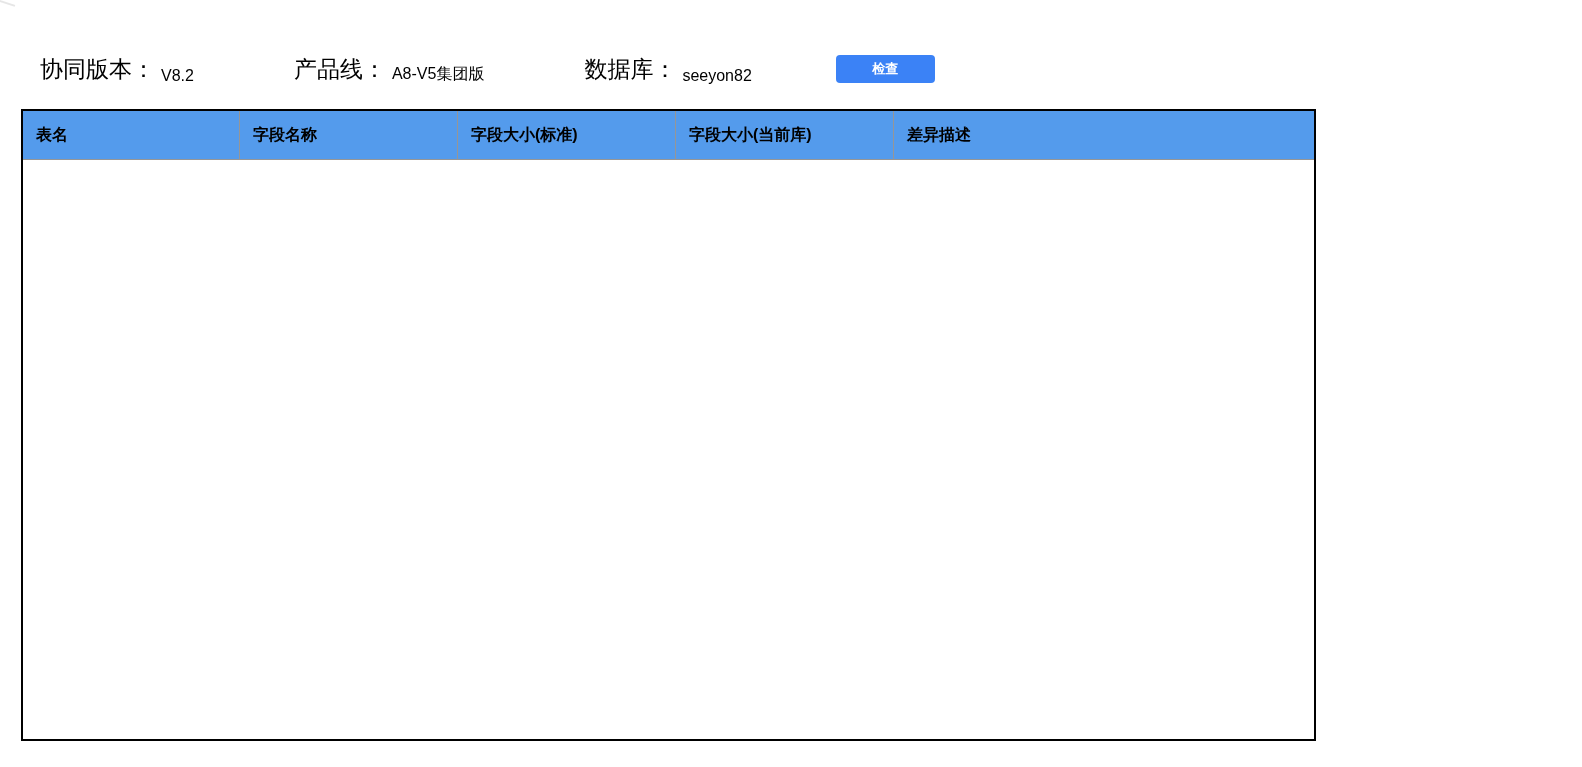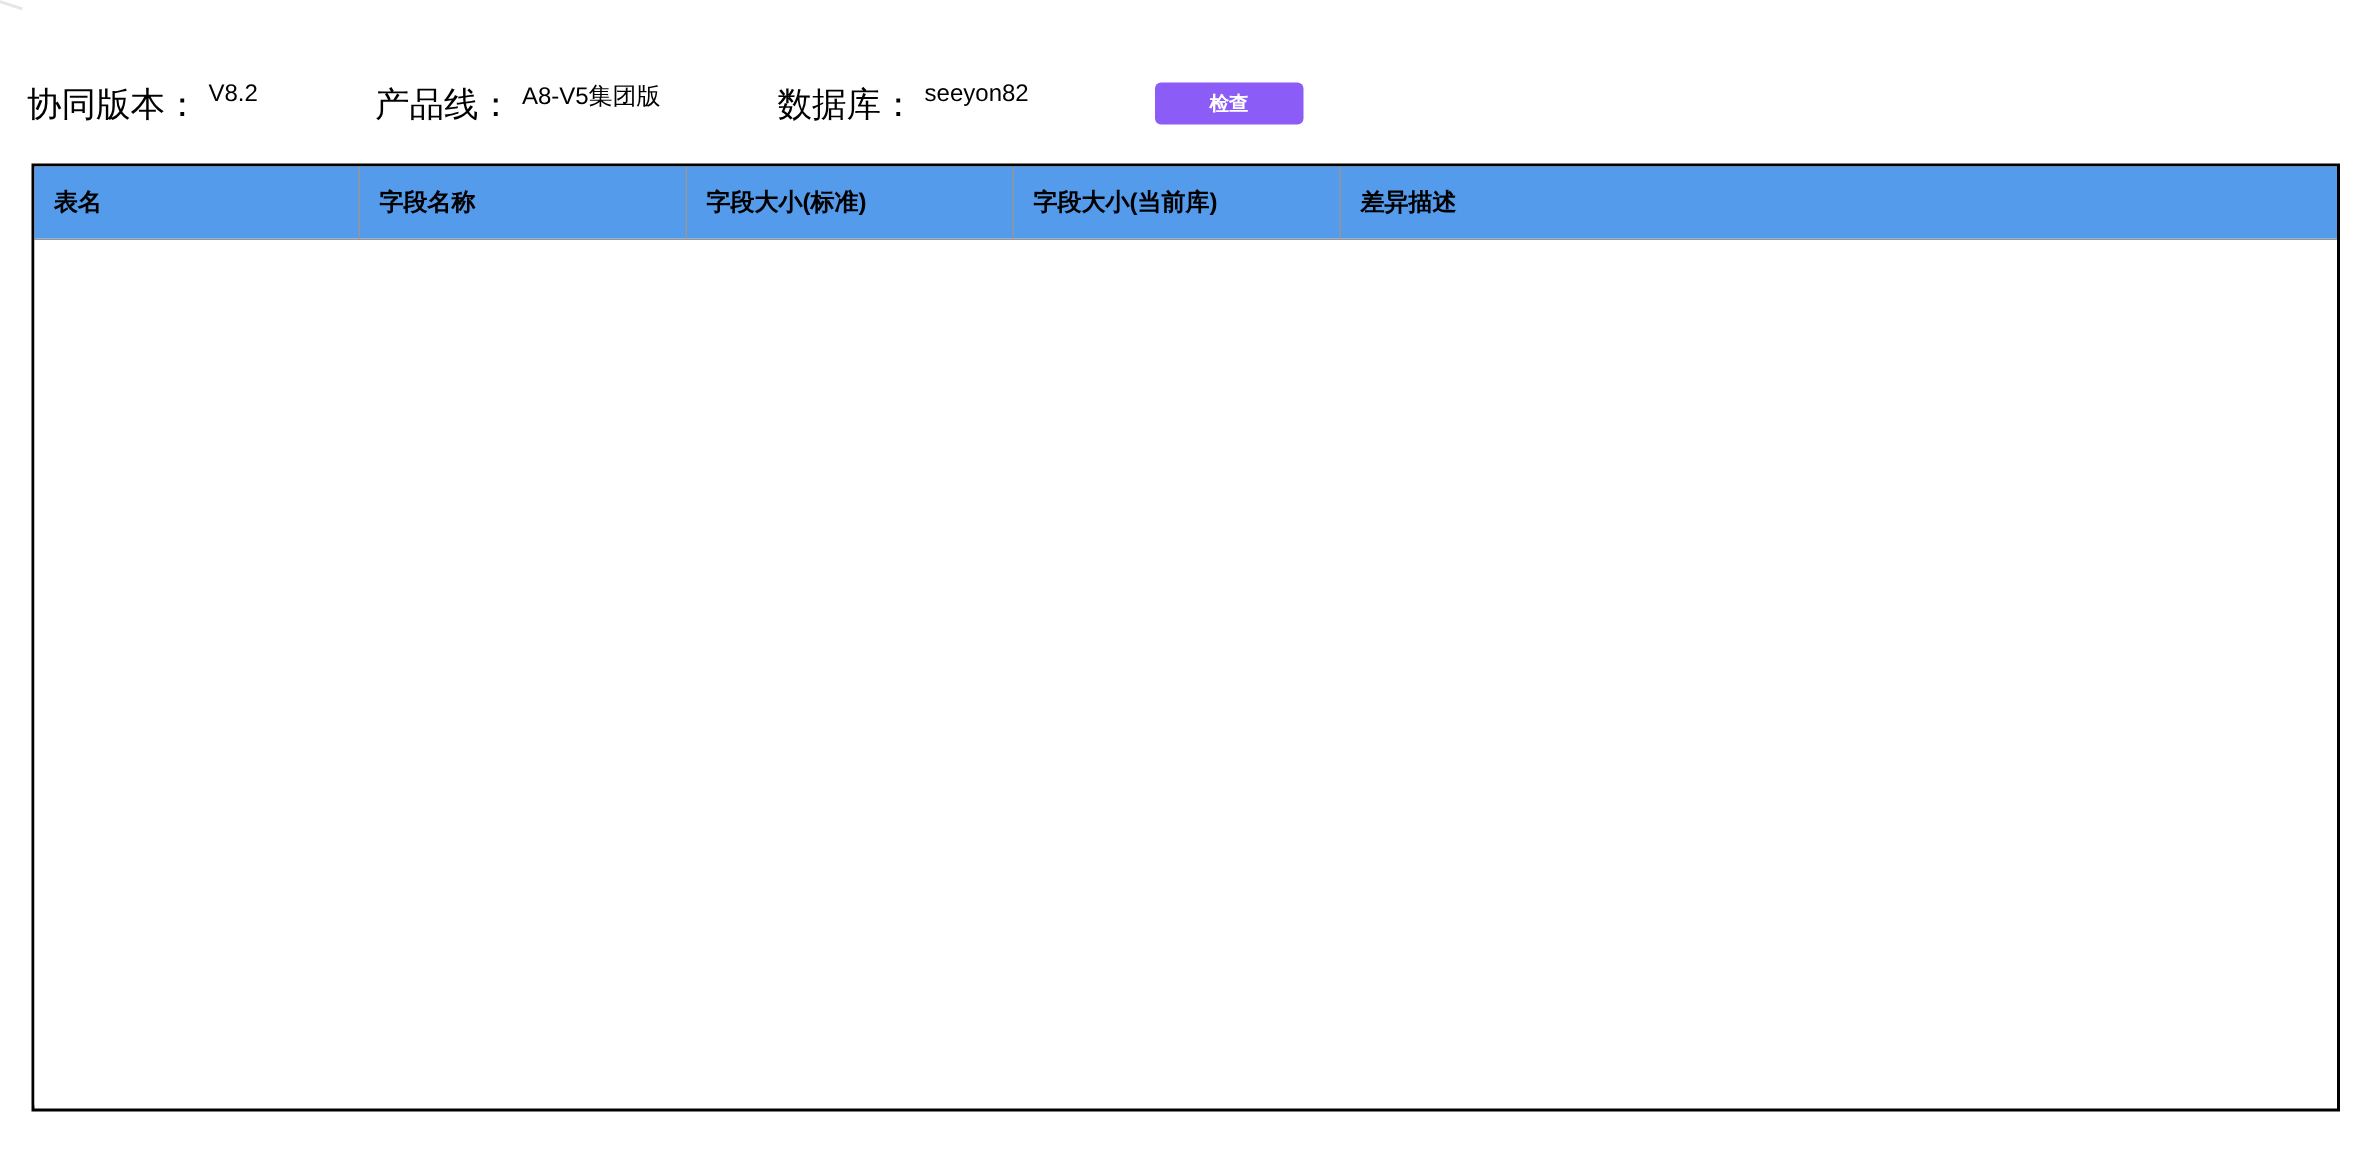--- a/index.html
+++ b/index.html
@@ -27,54 +27,55 @@
 
   
   .topbar {
     display: flex;
     align-items: center;
     margin: 52px 0 0 18px;
     height: 34px;
   }
   .field-group {
     display: flex;
-    align-items: flex-start;
+    align-items: flex-end;
     white-space: nowrap;
     margin-right: 78px;
+    margin-left: 22px;
   }
   .field-label {
     font-size: 23px;
     color: #000000;
   }
   .field-value {
     font-size: 16px;
     color: #000000;
     margin-left: 6px;
   }
   .check-btn {
     margin-left: 6px;
     width: 99px;
     height: 28px;
-    background: #8b5cf6;
+    background: #3b82f6;
     color: #ffffff;
     font-size: 13px;
     font-weight: bold;
     font-family: "Liberation Sans", "DejaVu Sans", sans-serif;
     border: none;
     border-radius: 4px;
     cursor: pointer;
     line-height: 28px;
     text-align: center;
     padding: 0;
   }
 
   
   .diff-table {
     margin: 23px 0 0 21px;
-    width: 1539px;
+    width: 1295px;
     height: 632px;
     border: 2px solid #000000;
     box-sizing: border-box;
     background: #ffffff;
   }
   .thead {
     display: flex;
     height: 49px;
     border-bottom: 1px solid #969696;
     box-sizing: border-box;

